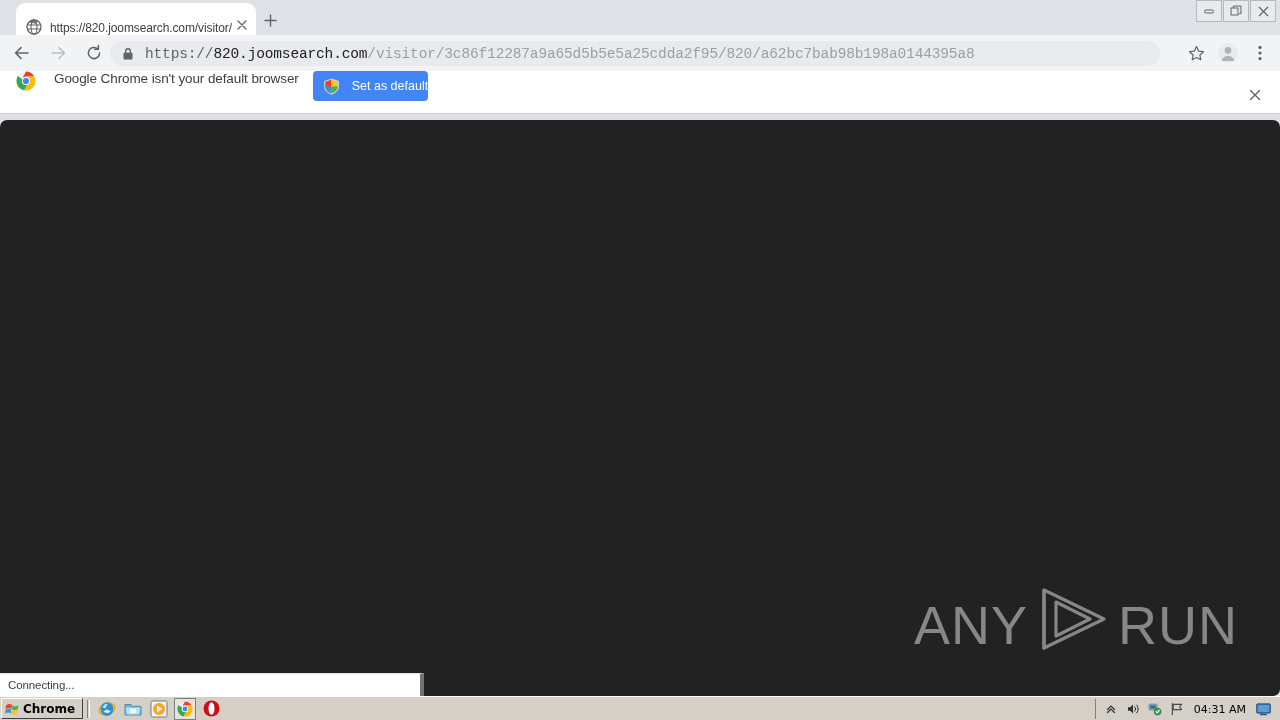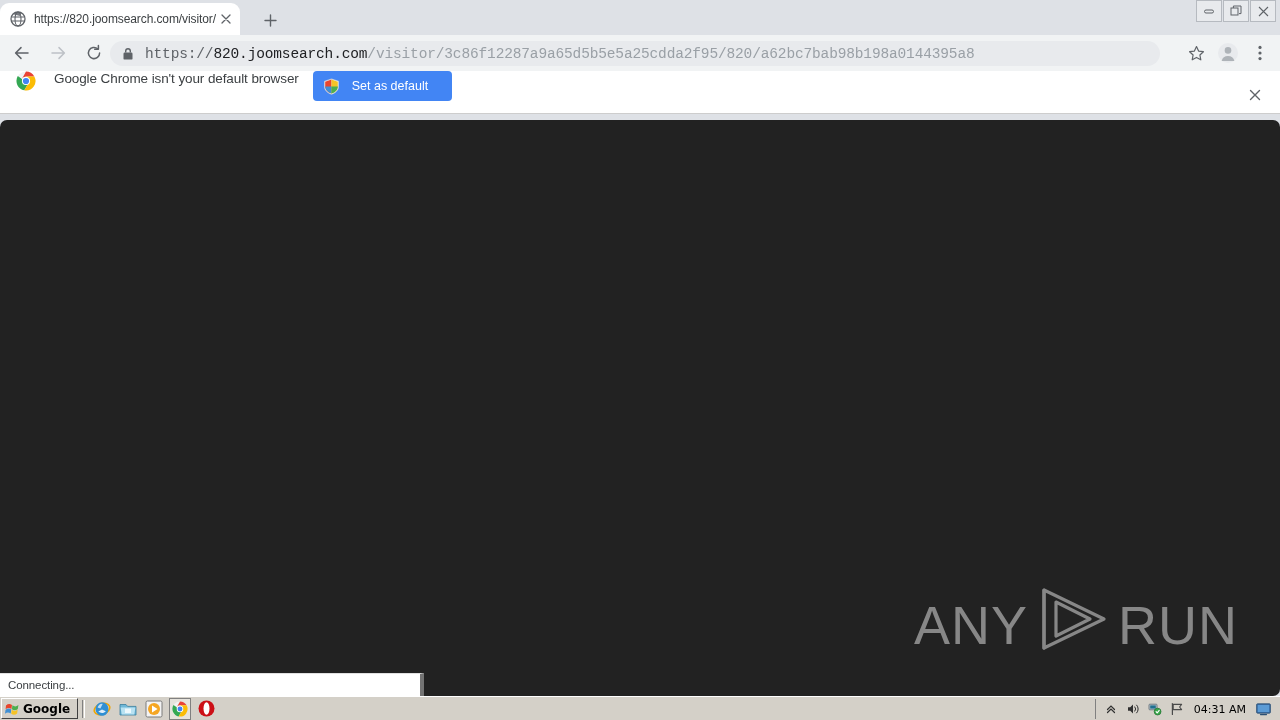--- a/index.html
+++ b/index.html
@@ -22,25 +22,25 @@
     background: #dee1e6;
   }
 
   
   .tabstrip {
     position: absolute; left: 0; top: 0;
     width: 1280px; height: 35px;
     background: #dee1e6;
   }
   .tab {
-    position: absolute; left: 0; top: 3px;
+    position: absolute; left: 16px; top: 3px;
     width: 240px; height: 32px;
     background: #ffffff;
     border-radius: 9px 9px 0 0;
-    display: flex; align-items: center;
+    display: flex; align-items: flex-end;
     padding: 0 4px 0 10px;
     box-sizing: border-box;
   }
   .tab-favicon {
     width: 16px; height: 16px; flex: 0 0 16px;
     margin-right: 8px;
     display: block;
   }
   .tab-title {
     flex: 1 1 auto;
@@ -138,21 +138,21 @@
     font-size: 13.5px;
     color: #3c4043;
     letter-spacing: -0.1px;
   }
   .setdefault {
     margin-left: 14px;
     height: 30px;
     background: #4285f4;
     border-radius: 4px;
     display: flex; align-items: center;
-    padding: 0 24px 0 10px;
+    padding: 0 0 0 10px;
     color: #ffffff;
     font-size: 12.5px;
   }
   .setdefault .shield { width: 17px; height: 17px; margin-right: 12px; flex:0 0 17px;}
   .infobar-close {
     position: absolute; right: 14px; top: 13px;
     width: 22px; height: 22px;
     display: flex; align-items: center; justify-content: center;
     color: #5f6368;
   }
@@ -409,21 +409,21 @@
 
     <div class="startbtn">
       <span class="sflag">
         <svg width="15" height="15" viewBox="0 0 15 15">
           <path d="M1 4.5 C3 2.6 5 2.6 7 4.1 L6.4 8 C4.5 6.5 2.5 6.5 .6 8.3 Z" fill="#e8452c"></path>
           <path d="M7.4 4.3 C9.4 5.8 11.4 5.8 13.4 4 L12.8 7.9 C10.9 9.6 8.9 9.6 6.9 8.2 Z" fill="#4caf50"></path>
           <path d="M.5 8.9 C2.4 7.1 4.4 7.1 6.3 8.6 L5.7 12.5 C3.8 11 1.8 11 0 12.8 Z" fill="#3f8fd4"></path>
           <path d="M6.8 8.8 C8.7 10.3 10.7 10.3 12.7 8.5 L12.1 12.4 C10.2 14.2 8.2 14.2 6.2 12.7 Z" fill="#f5c327"></path>
         </svg>
       </span>
-      <span class="slabel">Google</span>
+      <span class="slabel">Chrome</span>
     </div>
 
     <div class="ql-sep"></div>
 
     <div class="qlicon">
       <svg width="18" height="18" viewBox="0 0 18 18">
         <ellipse cx="9" cy="9" rx="8" ry="5.4" transform="rotate(-20 9 9)" fill="none" stroke="#f0a500" stroke-width="1.6"></ellipse>
         <path d="M9 2.2 C12.6 2.2 15.4 5.2 15.4 9 C15.4 12.8 12.6 15.8 9 15.8 C5.4 15.8 2.6 12.8 2.6 9 C2.6 5.2 5.4 2.2 9 2.2 Z" fill="#2f8fd4"></path>
         <path d="M5.3 11.6 C7.6 13.6 11 13.4 12.8 11.2 L9 9.6 Z" fill="#ffffff" opacity=".85"></path>
         <path d="M4.6 7.6 C5.4 5 7.4 3.6 9.6 3.9 L7.4 8.4 Z" fill="#ffffff" opacity=".7"></path>

